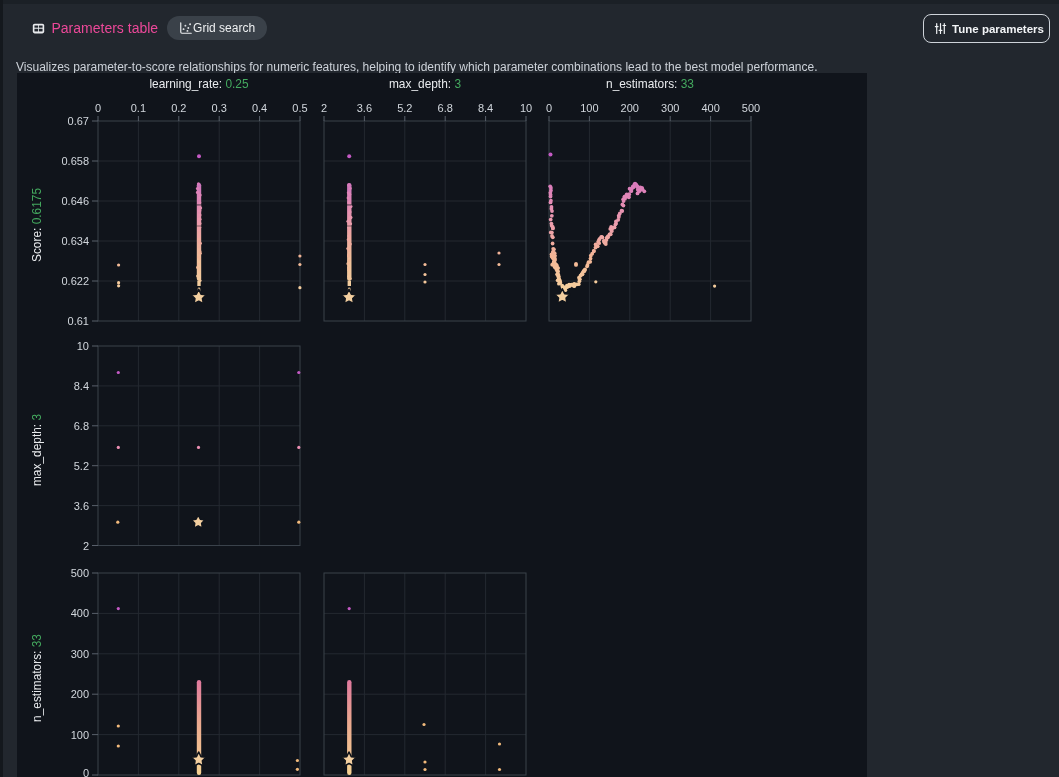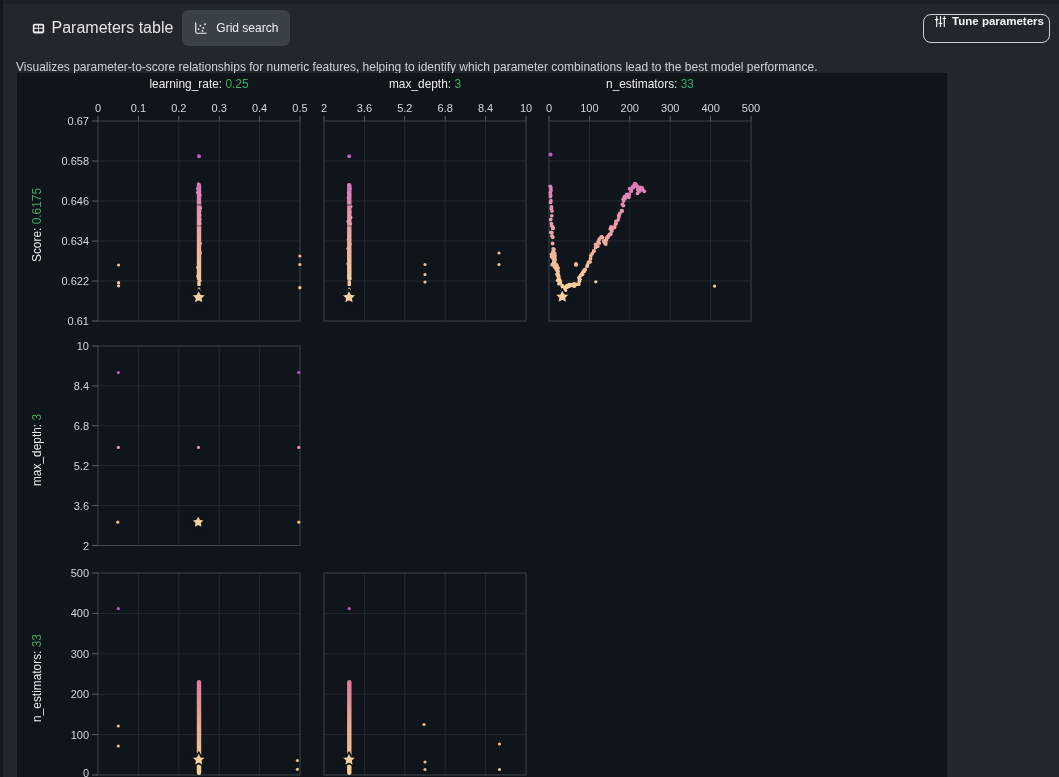--- a/index.html
+++ b/index.html
@@ -1,27 +1,27 @@
 <!DOCTYPE html>
 <html><head><meta charset="utf-8">
 <style>
 * { margin:0; padding:0; box-sizing:border-box; }
 html,body { width:1059px; height:777px; background:#22272e; overflow:hidden;
   font-family:"Liberation Sans", sans-serif; }
 .topline { position:absolute; left:0; top:0; width:1059px; height:4px; background:#1b2026; }
 .leftbar { position:absolute; left:0; top:0; width:3px; height:777px; background:#14181d; }
 .tabs { position:absolute; left:30px; top:15px; height:26px; display:flex; align-items:center; }
-.tab1 { display:flex; align-items:center; gap:7px; color:#e5e5e5; font-size:16px; padding:0 4px 0 1.5px;justify-content:center; }
-.tab2 { display:flex; align-items:center; gap:8px; color:#eef0f2; font-size:12px;
-  background:#3a4149; border-radius:6px; height:36px; padding:0 12px; margin-left:5px; }
+.tab1 { display:flex; align-items:center; gap:7px; color:#ec4899; font-size:14px; padding:0 4px 0 1.5px;justify-content:center; }
+.tab2 { display:flex; align-items:center; gap:0; color:#eef0f2; font-size:12px;
+  background:#3a4149; border-radius:12px; height:24px; padding:0 12px; margin-left:5px; }
 .desc { position:absolute; left:16px; top:60px; color:#cdd2d9; font-size:12px; }
 .btn { position:absolute; left:923px; top:14px; width:127px; height:29px;
-  border:1px solid #ced3d9; border-radius:8px; display:flex; align-items:flex-start;
+  border:1px solid #ced3d9; border-radius:8px; display:flex; align-items:center;
   justify-content:center; gap:5px; color:#f2f4f6; font-size:11.5px; font-weight:700; padding-left:5px; }
-.card { position:absolute; left:17px; top:73px; width:930px; height:704px; background:#10141b; }
+.card { position:absolute; left:17px; top:73px; width:850px; height:704px; background:#10141b; }
 </style></head>
 <body>
 <div class="topline"></div>
 <div class="leftbar"></div>
 <div class="tabs">
   <div class="tab1">
     <svg width="13" height="13" viewBox="0 0 16 16">
         <rect x="1" y="2" width="14" height="12" rx="2.2" fill="#e9ebee"></rect>
         <rect x="3" y="4.3" width="4.5" height="2.7" fill="#22272e"></rect>
         <rect x="8.5" y="4.3" width="4.5" height="2.7" fill="#22272e"></rect>

